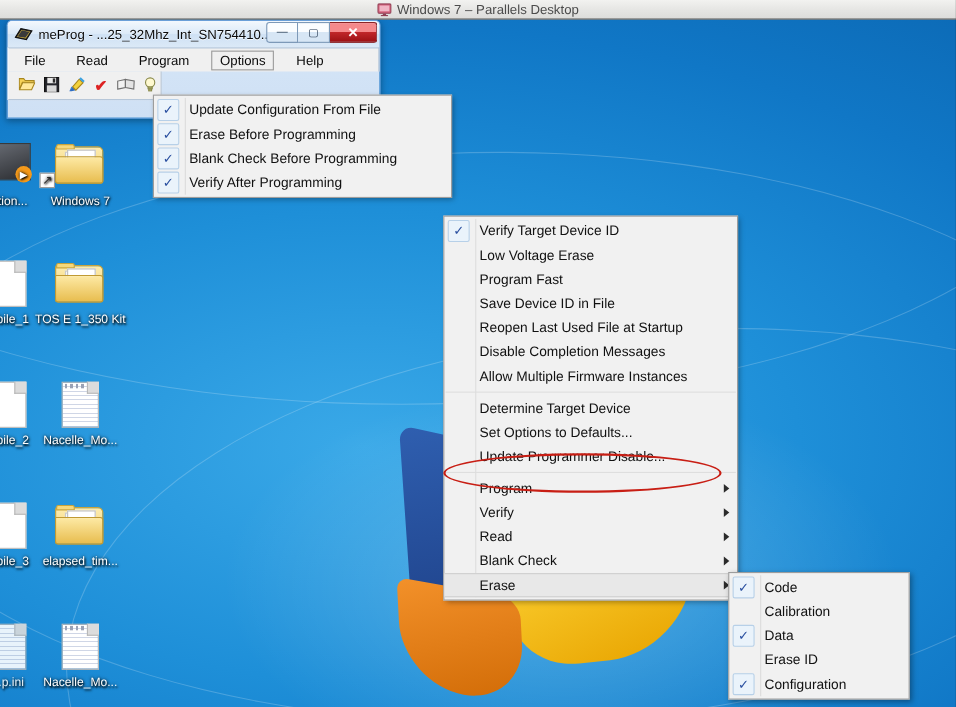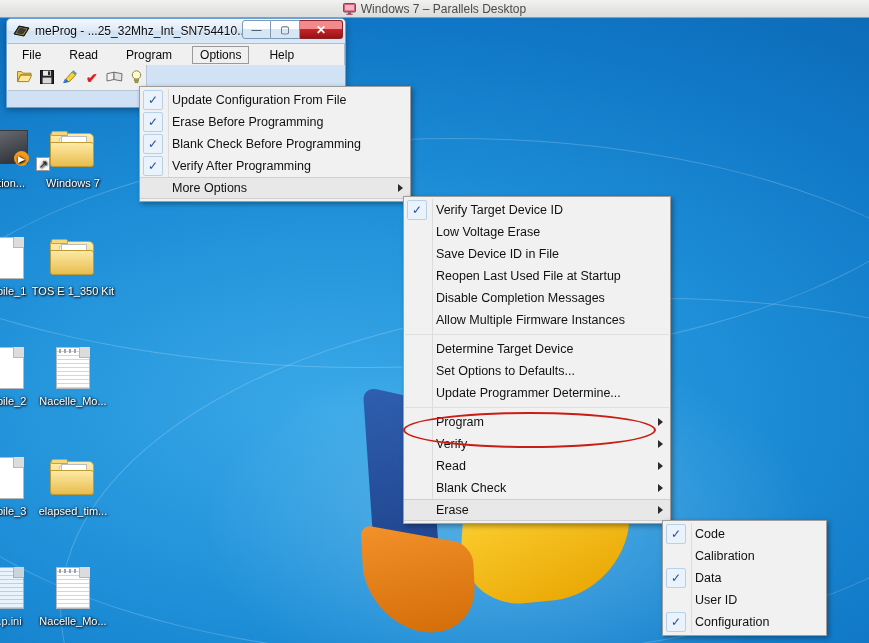--- a/index.html
+++ b/index.html
@@ -399,37 +399,36 @@
       <span>Erase Before Programming</span>
     </div>
     <div class="menu-item">
       <span class="check">✓</span>
       <span>Blank Check Before Programming</span>
     </div>
     <div class="menu-item">
       <span class="check">✓</span>
       <span>Verify After Programming</span>
     </div>
-    <div class="menu-item hl">
-      <span>More Options</span>
-      <span class="arrow"></span>
-    </div>
   </div>
 
   <div class="menu" id="menu-more">
     <div class="gutter-line"></div>
 
     <div class="menu-item">
       <span class="check">✓</span>
       <span>Verify Target Device ID</span>
     </div>
     <div class="menu-item">
       <span>Low Voltage Erase</span>
     </div>
     <div class="menu-item">
+      <span>Program Fast</span>
+    </div>
+    <div class="menu-item">
       <span>Save Device ID in File</span>
     </div>
     <div class="menu-item">
       <span>Reopen Last Used File at Startup</span>
     </div>
     <div class="menu-item">
       <span>Disable Completion Messages</span>
     </div>
     <div class="menu-item">
       <span>Allow Multiple Firmware Instances</span>
@@ -437,21 +436,21 @@
 
     <div class="menu-sep"></div>
 
     <div class="menu-item">
       <span>Determine Target Device</span>
     </div>
     <div class="menu-item">
       <span>Set Options to Defaults...</span>
     </div>
     <div class="menu-item">
-      <span>Update Programmer Determine...</span>
+      <span>Update Programmer Disable...</span>
     </div>
 
     <div class="menu-sep"></div>
 
     <div class="menu-item">
       <span>Program</span>
       <span class="arrow"></span>
     </div>
     <div class="menu-item">
       <span>Verify</span>
@@ -479,21 +478,21 @@
       <span>Code</span>
     </div>
     <div class="menu-item">
       <span>Calibration</span>
     </div>
     <div class="menu-item">
       <span class="check">✓</span>
       <span>Data</span>
     </div>
     <div class="menu-item">
-      <span>User ID</span>
+      <span>Erase ID</span>
     </div>
     <div class="menu-item">
       <span class="check">✓</span>
       <span>Configuration</span>
     </div>
   </div>
 
   <div id="annotation-ellipse"></div>
 
 </div>

